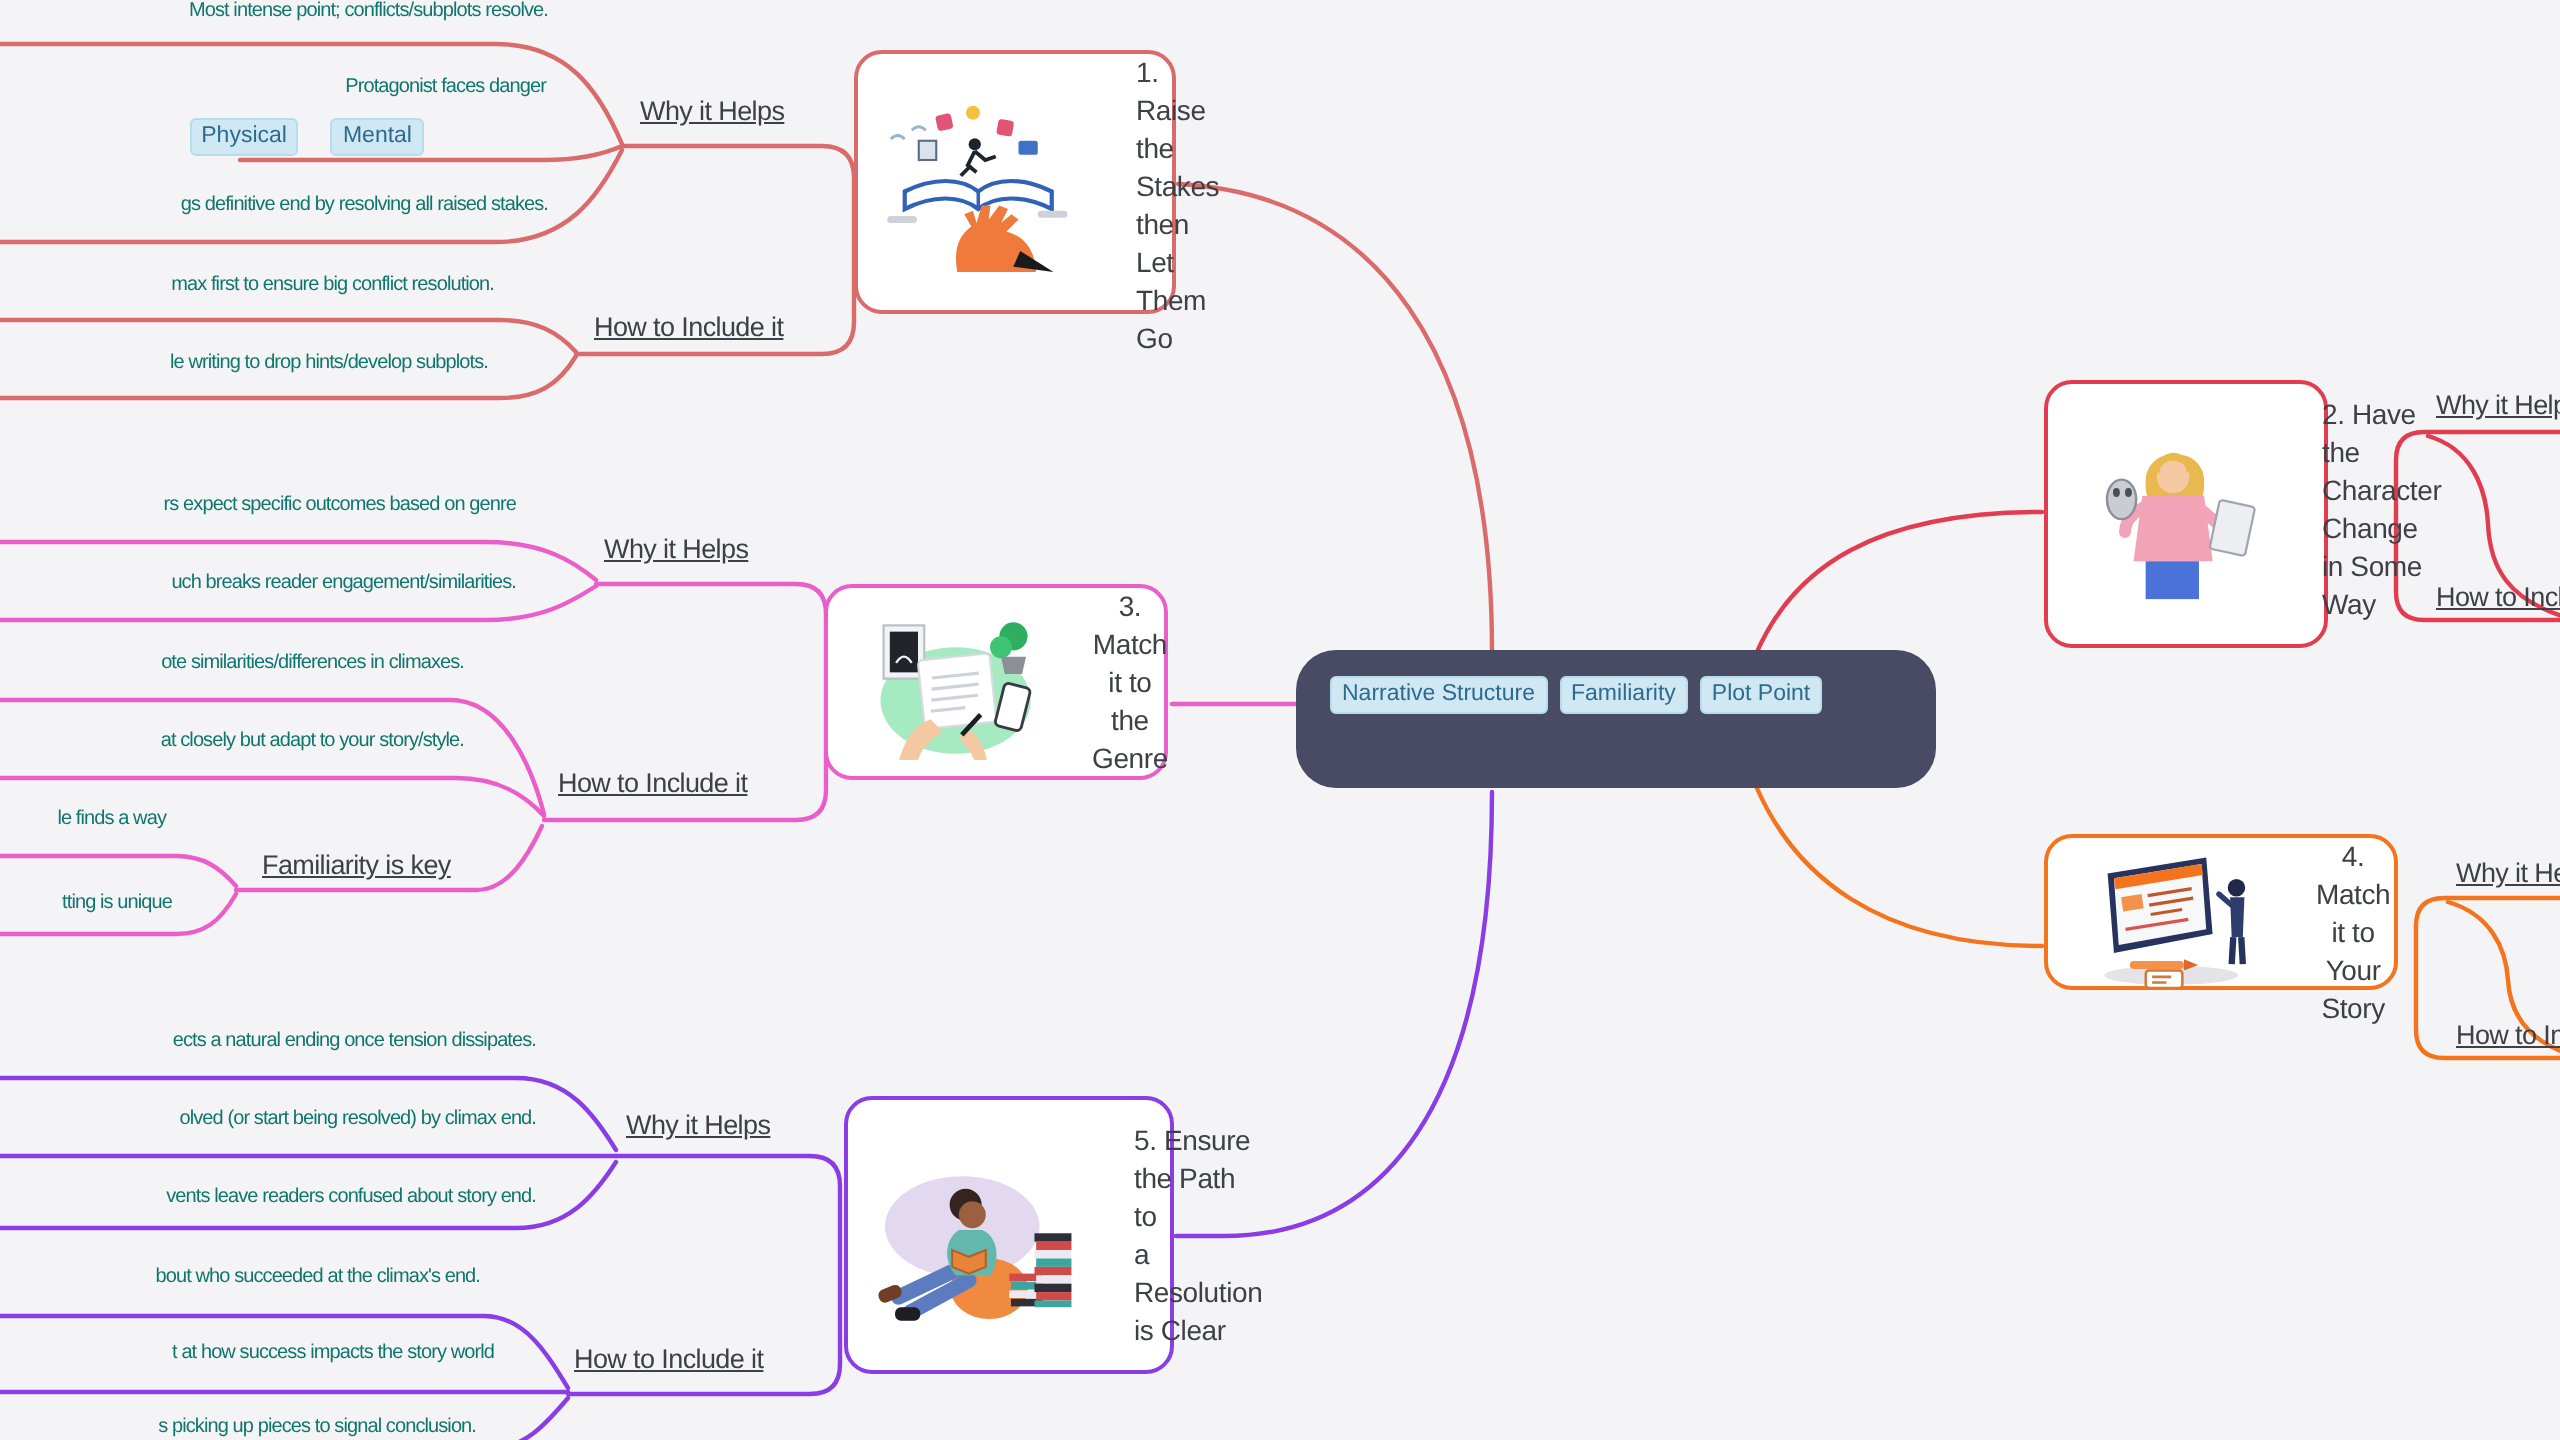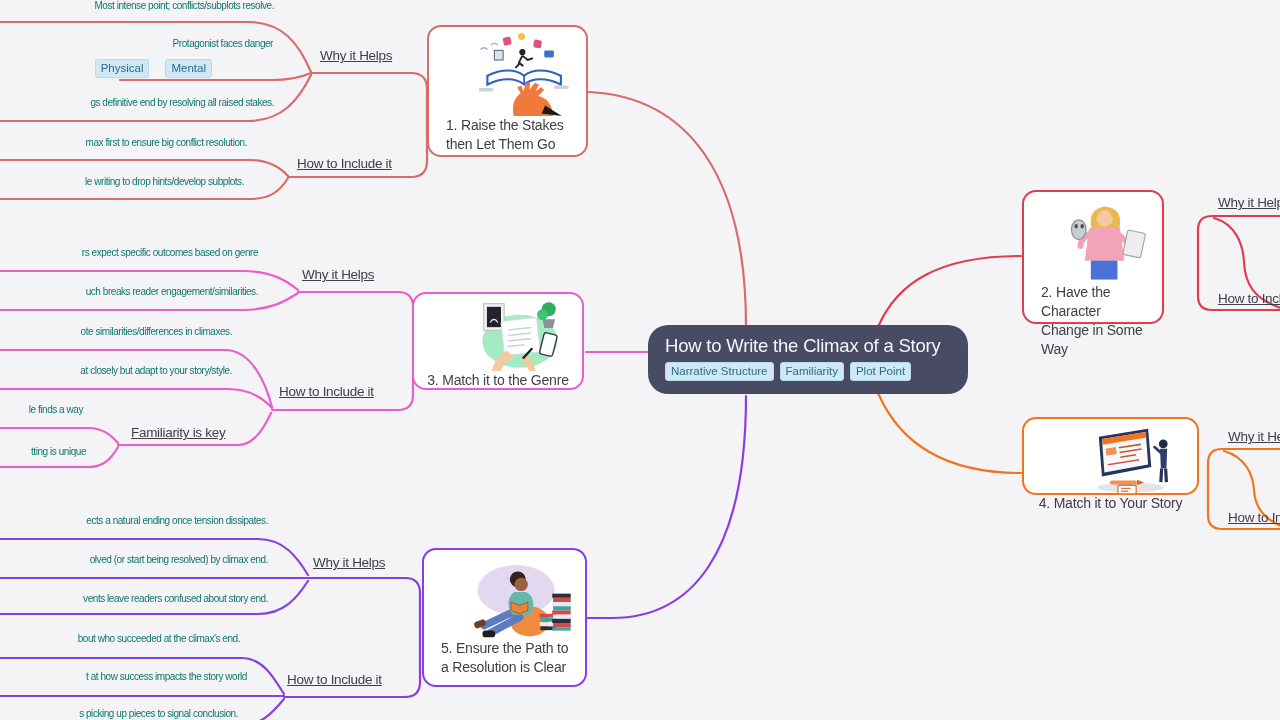--- a/index.html
+++ b/index.html
@@ -3,21 +3,21 @@
 <meta charset="utf-8">
 <style>
   html,body{margin:0;padding:0}
   body{width:1280px;height:720px;overflow:hidden;position:relative;background:#f4f4f6;
        font-family:"Liberation Sans",sans-serif;color:#3f4046;}
   .leaf{position:absolute;white-space:nowrap;font-size:10px;letter-spacing:-0.45px;
         color:#0f766e;z-index:1;}
   .glabel{position:absolute;white-space:nowrap;font-size:13.5px;letter-spacing:-0.3px;
         color:#3f4046;z-index:1;text-decoration:underline;}
   .topic{position:absolute;background:#ffffff;border-radius:14px;display:flex;
-        flex-direction:column;align-items:flex-end;z-index:2;box-sizing:border-box;}
+        flex-direction:row;align-items:center;z-index:2;box-sizing:border-box;}
   .cap{font-size:14px;line-height:19px;letter-spacing:-0.2px;color:#3f4046;width:100%;
         box-sizing:border-box;padding:0 8px 10px 17px;margin-top:auto;}
   .cap.center{text-align:center;padding:0 6px 10px;}
   .ill{margin-top:5px;flex:0 0 auto;}
   .tagrow{position:absolute;display:flex;gap:16px;z-index:1;}
   .tag{background:#cfe8f4;color:#2d6a8d;font-size:11.5px;line-height:15px;
         padding:1px 5px;border-radius:3px;border:1px solid #b7dcec;white-space:nowrap;}
   .central{position:absolute;left:648px;top:325px;width:320px;height:69px;background:#484b63;
         border-radius:20px;z-index:2;box-sizing:border-box;padding:9px 0 0 17px;}
   .central .title{font-size:18.5px;font-weight:400;color:#f4f6fa;letter-spacing:-0.2px;line-height:24px;}
@@ -225,19 +225,18 @@
       <rect x="101" y="86" width="22" height="4" fill="#3aa6a0"></rect>
     </g>
   </svg>
   <div class="cap">
     <div>5. Ensure the Path to</div>
     <div>a Resolution is Clear</div>
   </div>
 </div>
 
 <div class="central">
-  <div class="title">How to Write the Climax of a Story</div>
   <div class="ctags">
     <span class="tag">Narrative Structure</span>
     <span class="tag">Familiarity</span>
     <span class="tag">Plot Point</span>
   </div>
 </div>
 
 </body></html>

